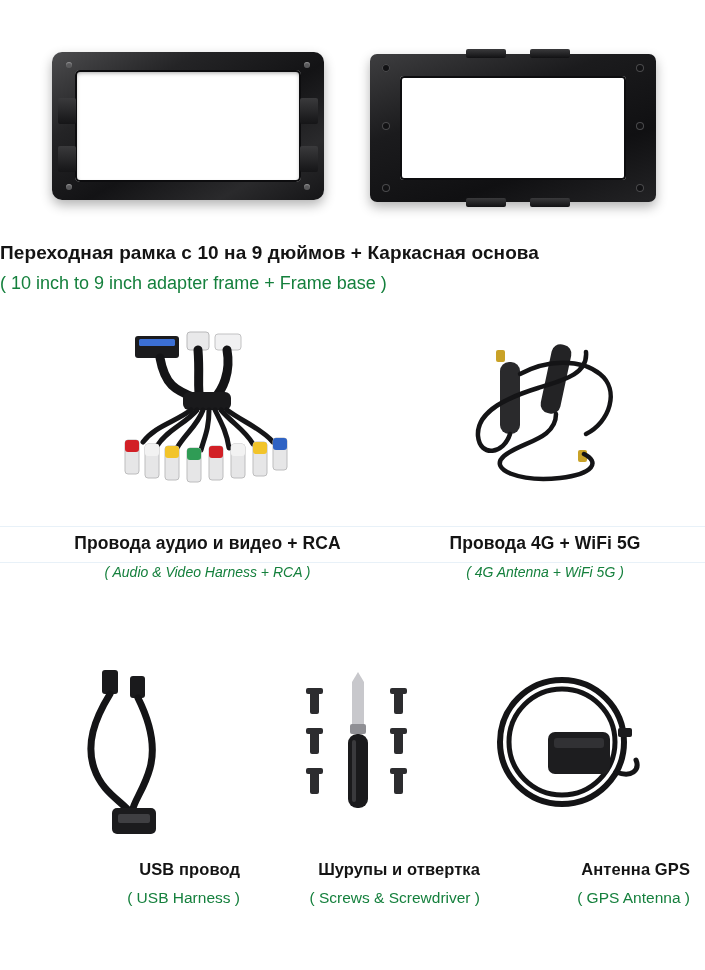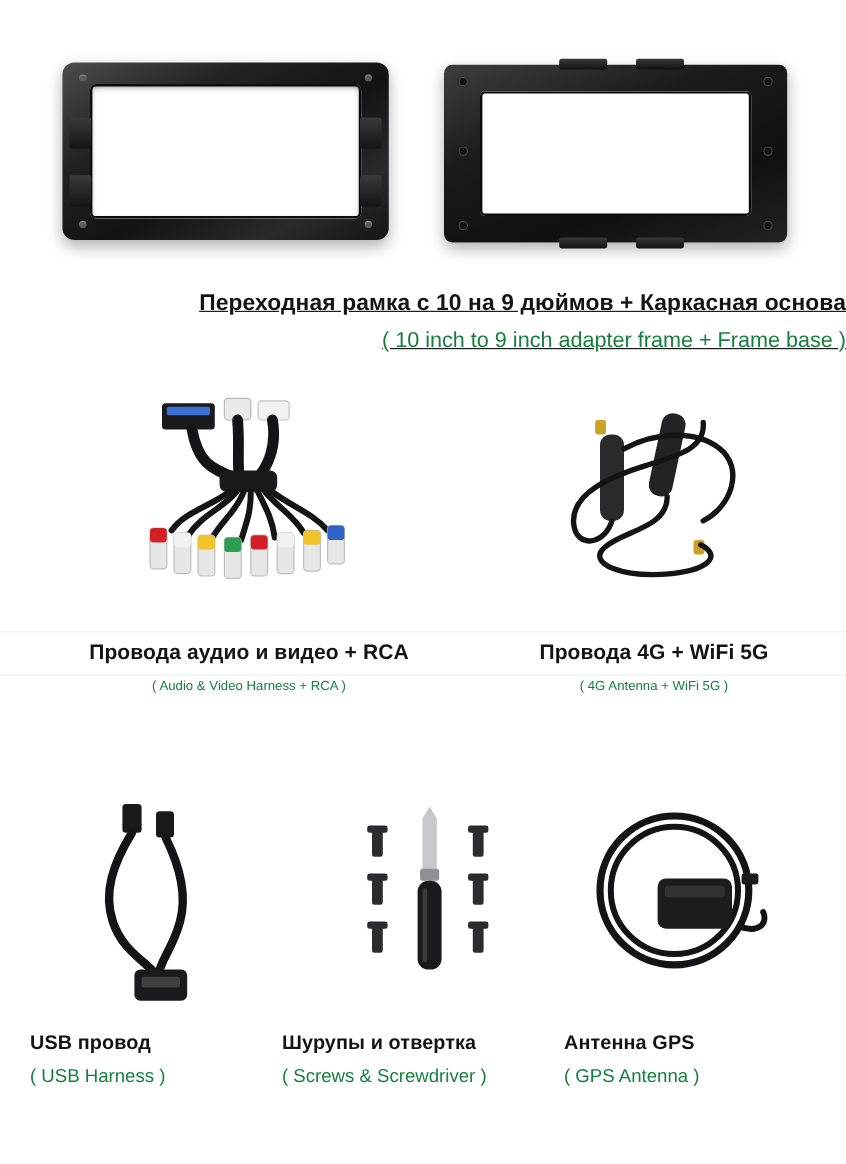--- a/index.html
+++ b/index.html
@@ -21,39 +21,38 @@
     height: 970px;
   }
 
   
   .section {
     position: absolute;
     left: 0;
     width: 705px;
   }
   .caption-block {
-    text-align: right;
-    text-decoration: underline;
+    text-align: left;
   }
   .caption-ru {
     font-size: 19px;
     font-weight: bold;
     letter-spacing: 0.1px;
     color: #141414;
     line-height: 26px;
   }
   .caption-en {
     font-size: 18px;
     font-weight: 400;
     color: #15803d;
     line-height: 26px;
     margin-top: 4px;
   }
   .cell-caption .caption-ru { font-size: 17.5px; text-align: center; }
-  .cell-caption .caption-en { font-size: 11px; margin-top: 3px; }
+  .cell-caption .caption-en { font-size: 14px; margin-top: 3px; font-style: italic; }
   .cell-caption-sm .caption-ru { font-size: 16.5px; }
   .cell-caption-sm .caption-en { font-size: 15.5px; margin-top: 3px; }
 
   
   #section-frames { top: 22px; height: 270px; }
   .frames-row {
     position: relative;
     height: 175px;
   }
   .frame-left {
@@ -144,21 +143,21 @@
     position: absolute;
     left: 0; width: 705px;
     height: 1px;
     background: #e8f1f8;
   }
 
   
   #section-accessories { top: 660px; height: 290px; }
   .three-col { position: relative; height: 185px; }
   .cap-row3 { position: absolute; top: 196px; width: 705px; left: 0; }
-  .cap3 { position: absolute; text-align: left; }
+  .cap3 { position: absolute; text-align: right; }
   .cap3-a { left: 25px;  width: 215px; }
   .cap3-b { left: 235px; width: 245px; }
   .cap3-c { left: 470px; width: 220px; }
 </style>
 </head>
 <body>
 
 <div class="page">
 
   <div class="section" id="section-frames">

